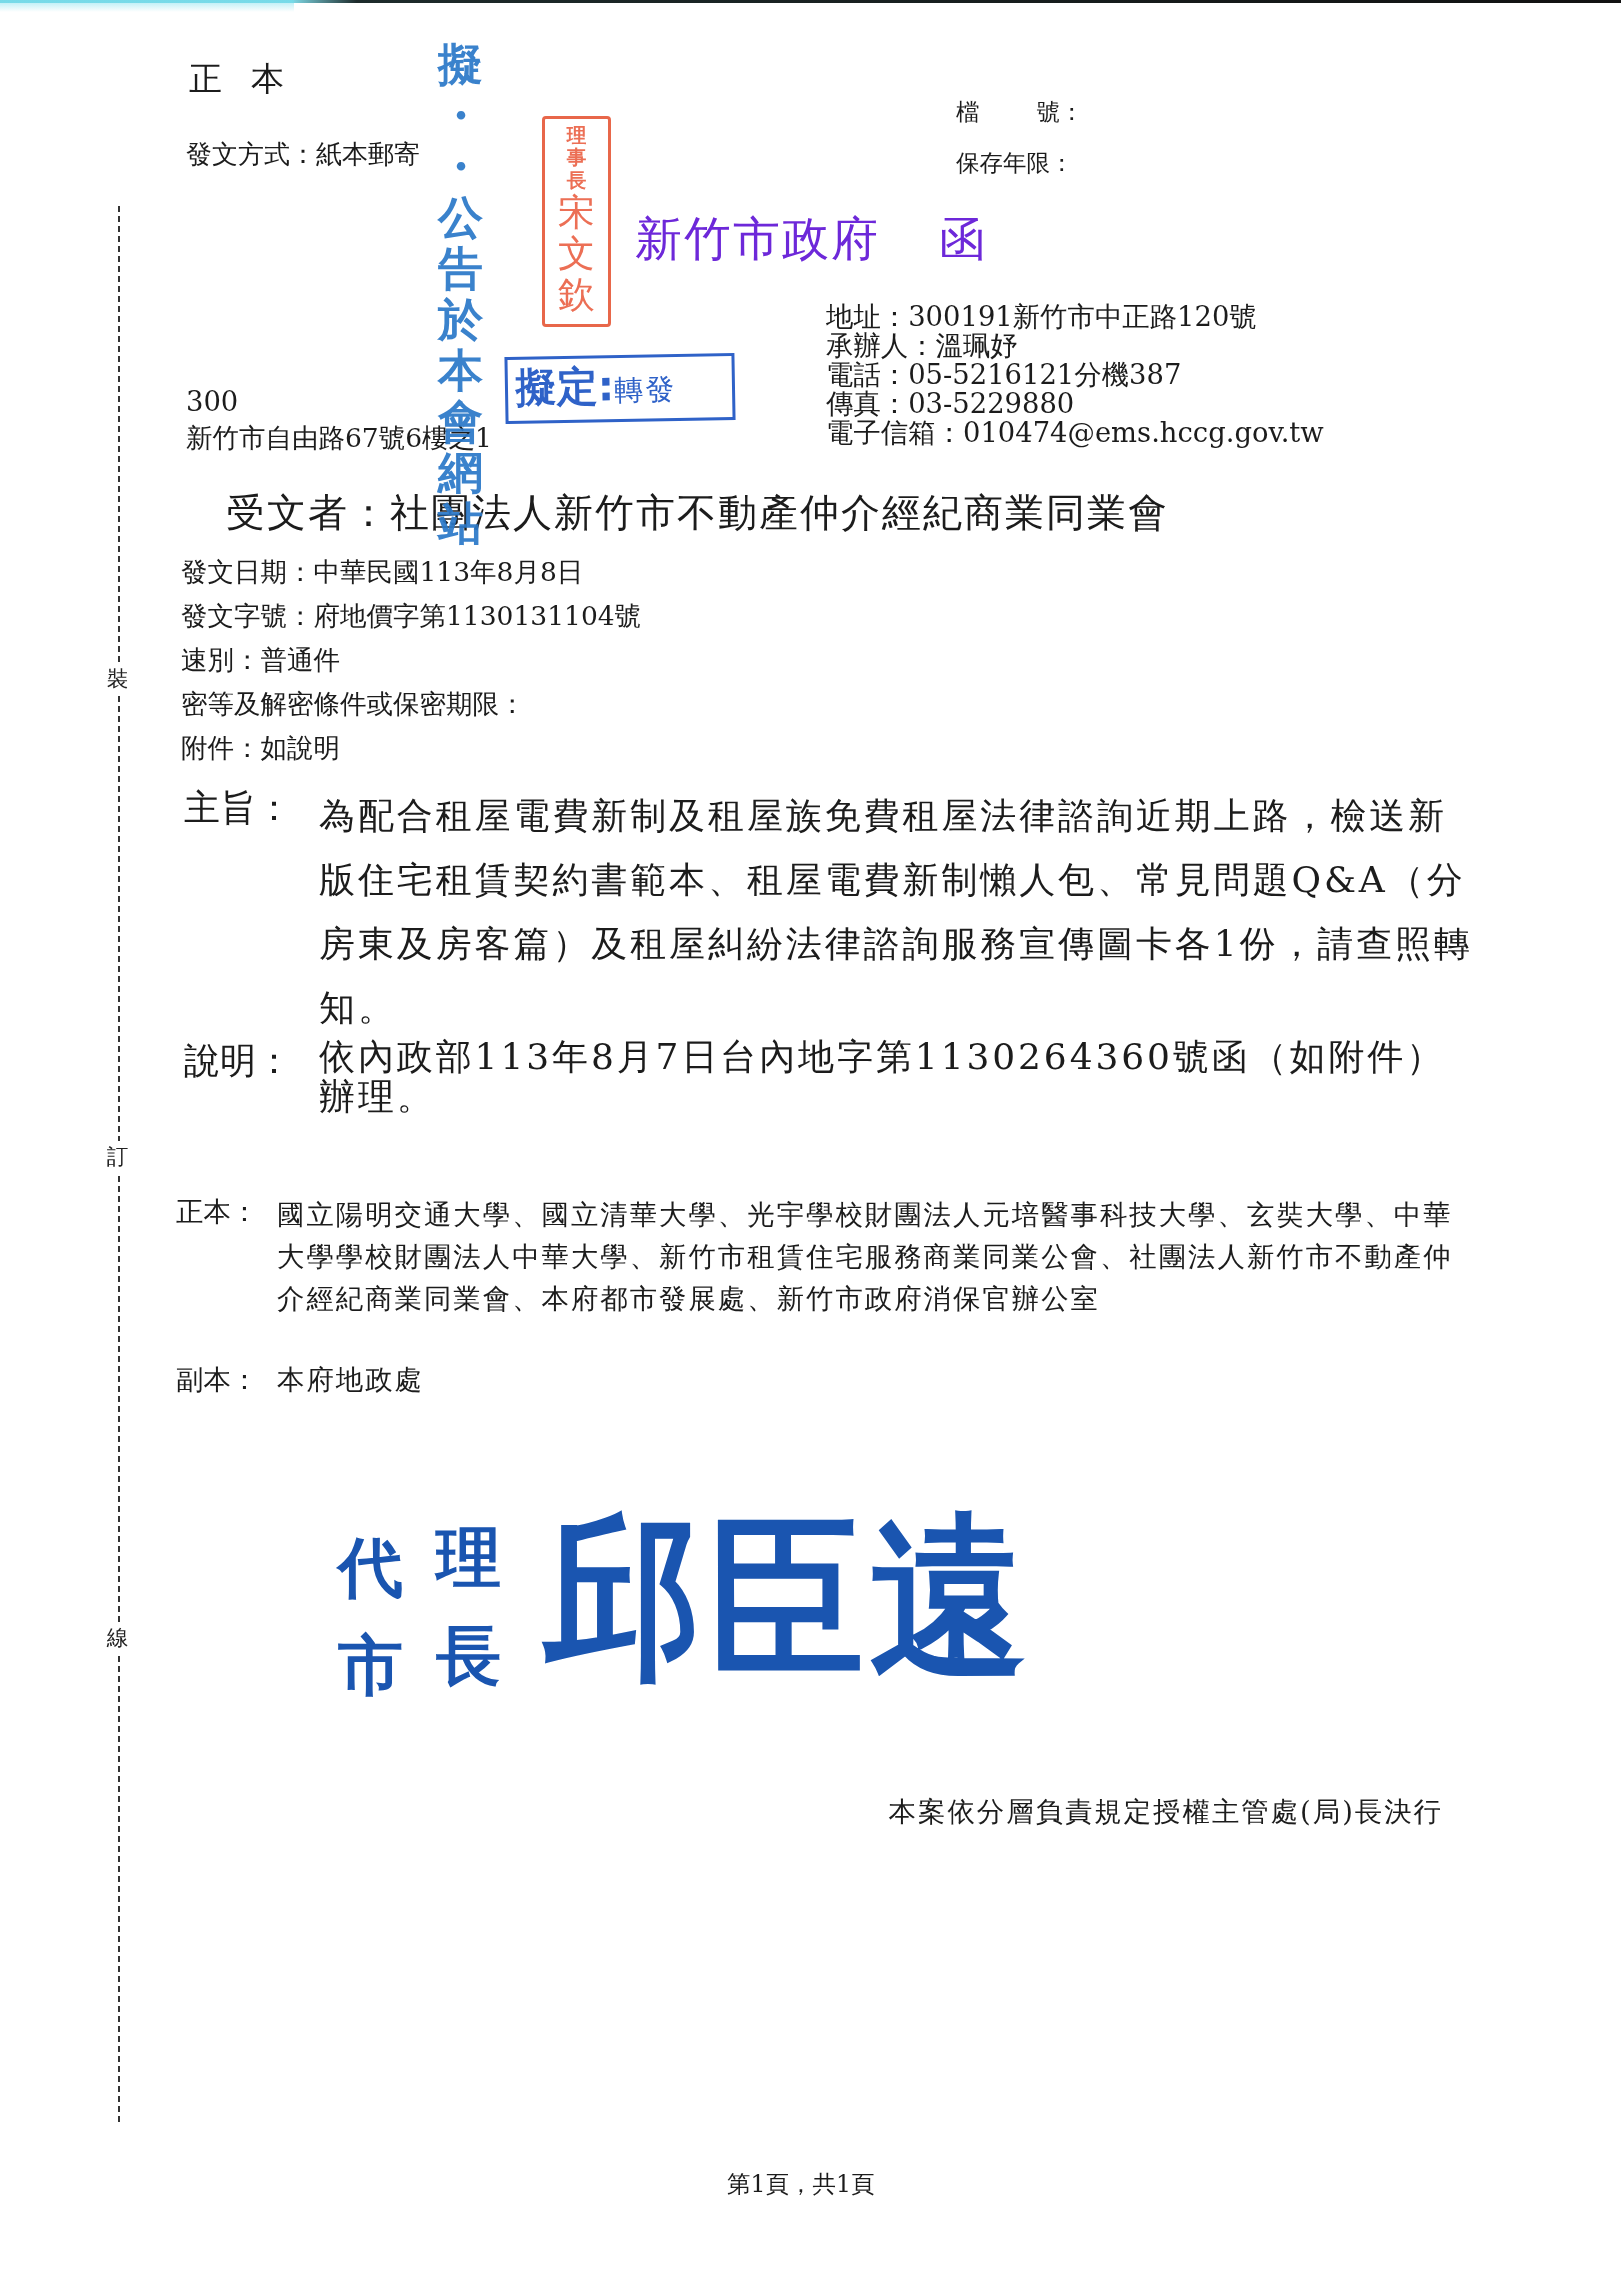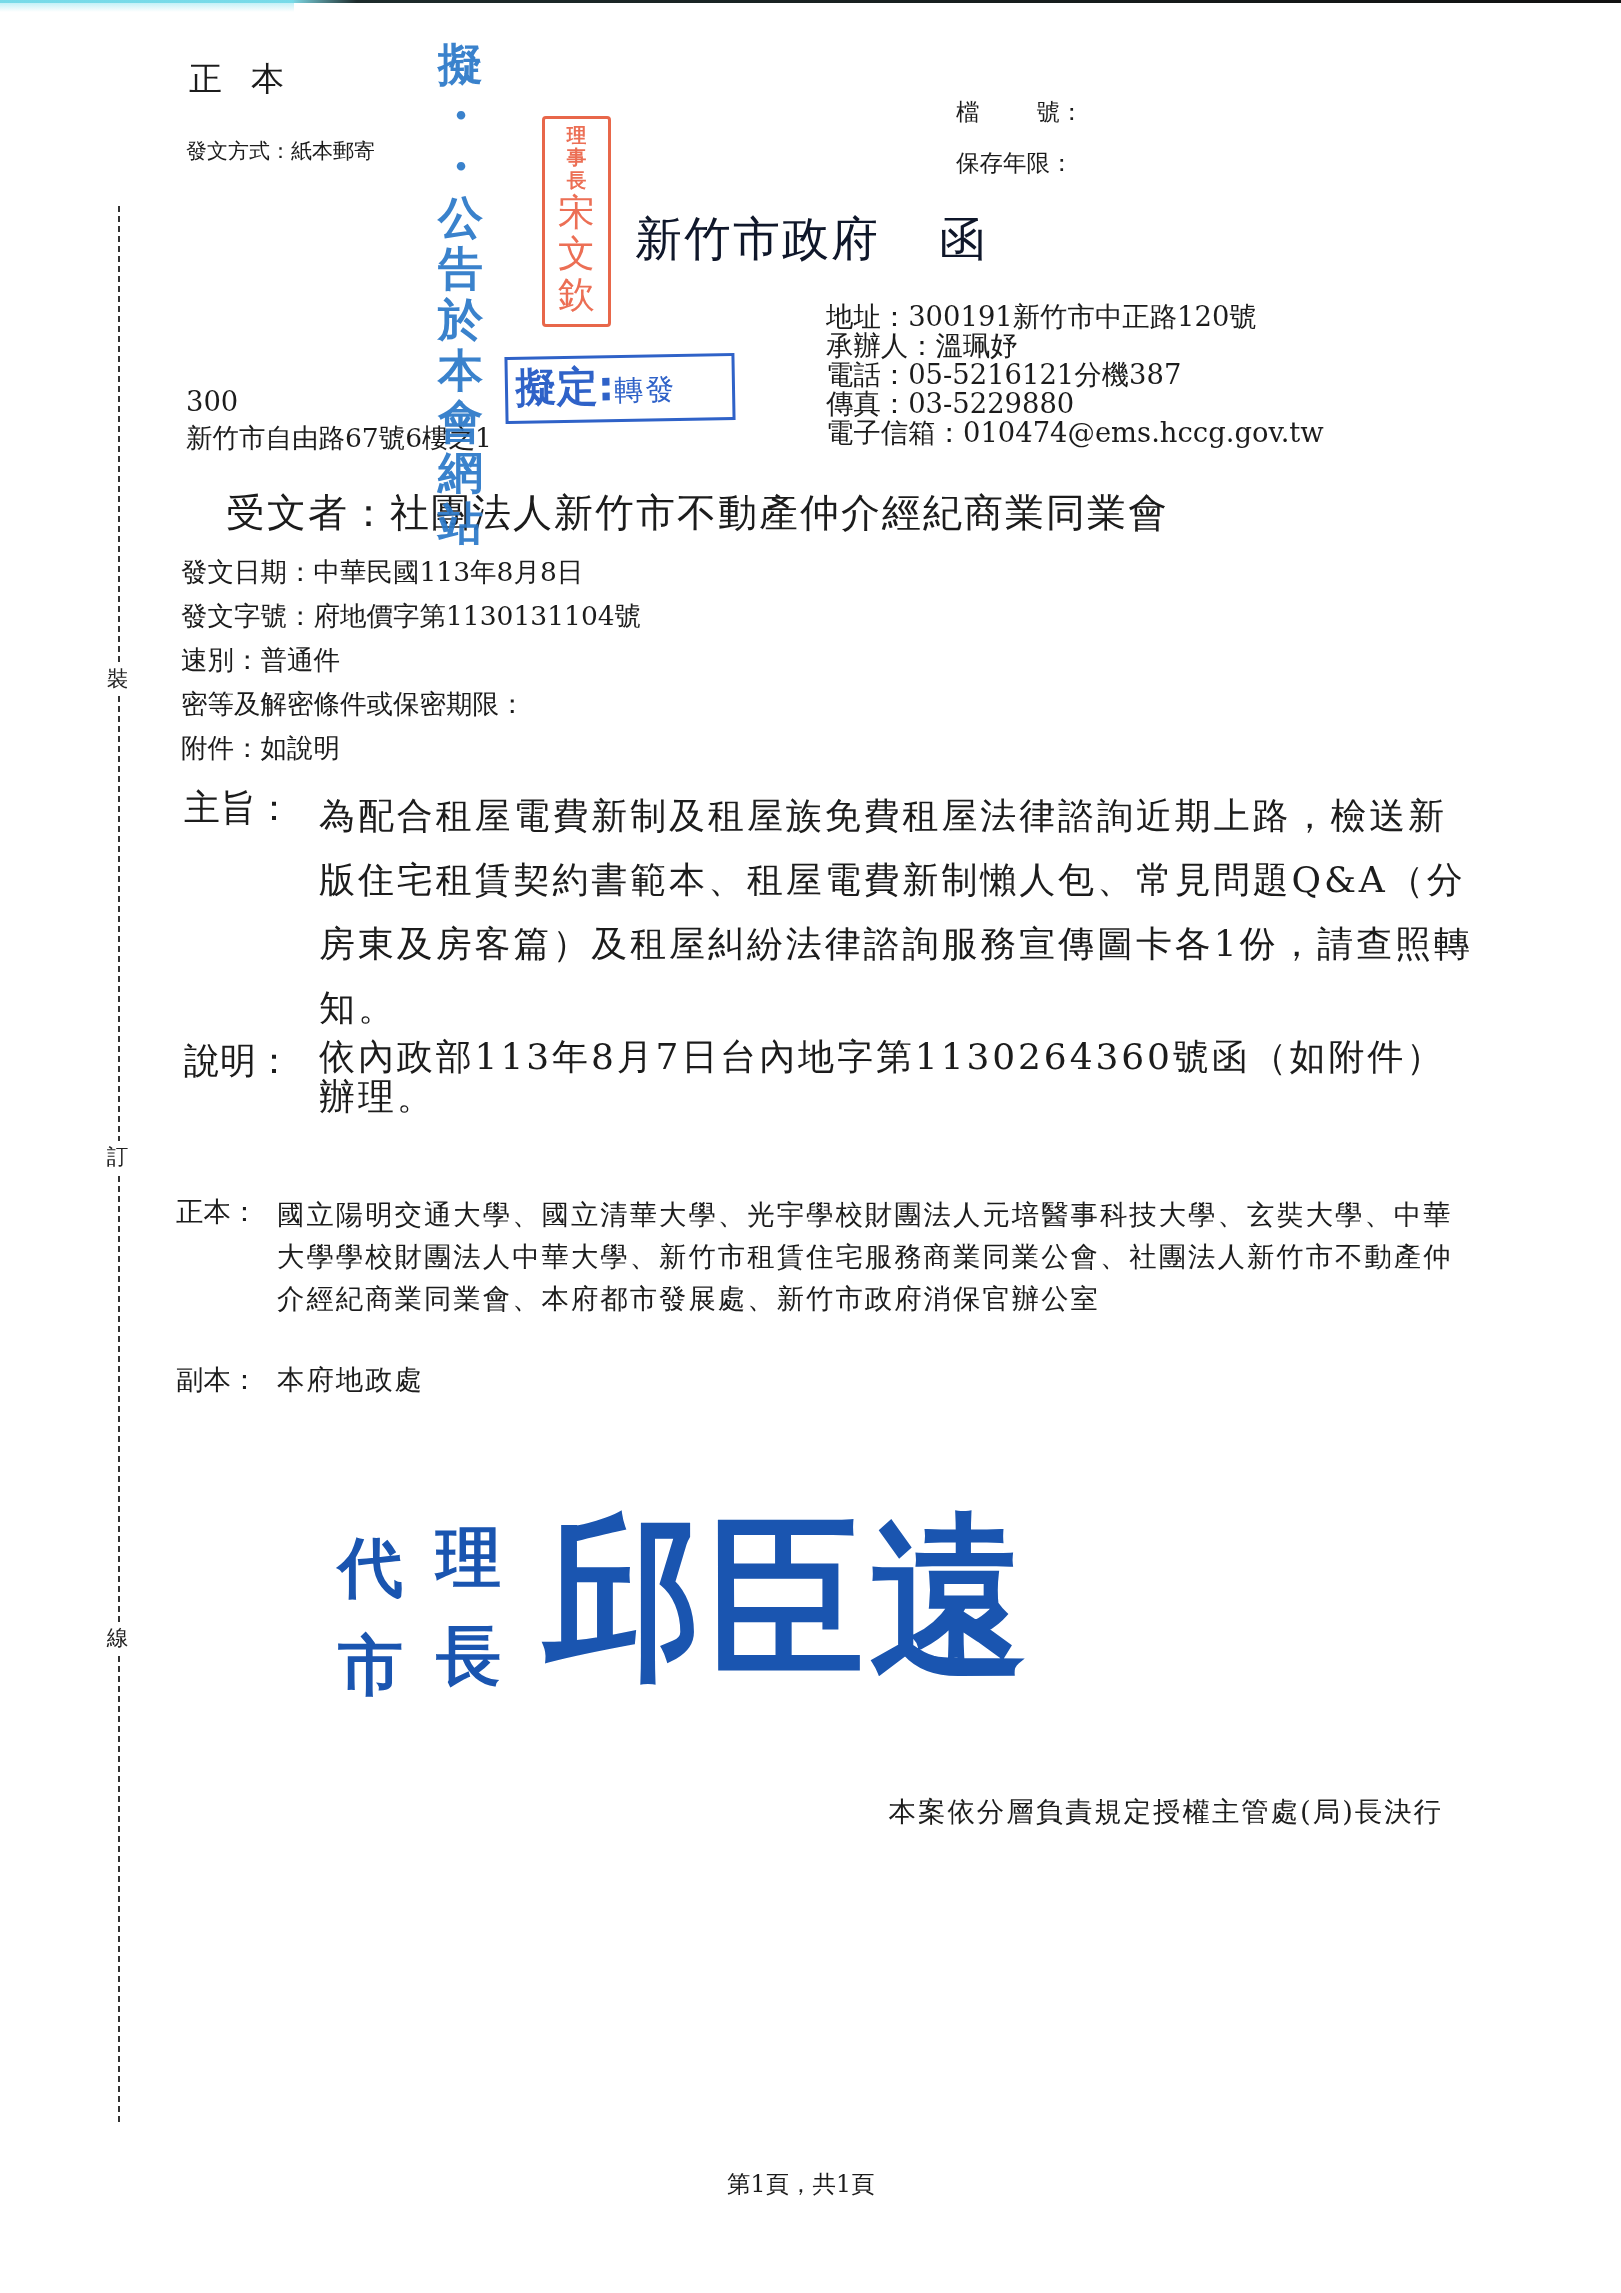--- a/index.html
+++ b/index.html
@@ -32,26 +32,26 @@
       position: absolute; left: 118px; top: 206px; width: 0; height: 1916px;
       border-left: 2px dashed #333;
     }
     .binding-char {
       position: absolute; left: 102px; width: 31px; height: 31px;
       background: #fff; font-size: 21.6px; line-height: 31px; text-align: center;
       color: #222;
     }
 
     .copy-type { left: 189px; top: 57px; font-size: 33px; letter-spacing: 29px; }
-    .send-method { left: 186px; top: 137px; font-size: 21px; }
+    .send-method { left: 186px; top: 137px; font-size: 26px; }
     .file-no { left: 956px; top: 96px; font-size: 23.5px; }
     .file-no .gap { display: inline-block; width: 57px; }
     .retention { left: 956px; top: 147px; font-size: 23.5px; }
 
-    .title { left: 635px; top: 208px; font-size: 47px; letter-spacing: 2px; color: #0f172a; }
+    .title { left: 635px; top: 208px; font-size: 47px; letter-spacing: 2px; color: #6d28d9; }
     .title .doc-kind { margin-left: 59px; }
 
     .contact { left: 826px; top: 302px; font-size: 27.4px; line-height: 29px; }
     .contact div { white-space: nowrap; }
 
     .zip { left: 186px; top: 386px; font-size: 27.4px; }
     .recv-addr { left: 186px; top: 420px; font-size: 26.5px; }
 
     .recipient { left: 181px; top: 486px; font-size: 39px; letter-spacing: 2px; margin-left: 45px; }
 

